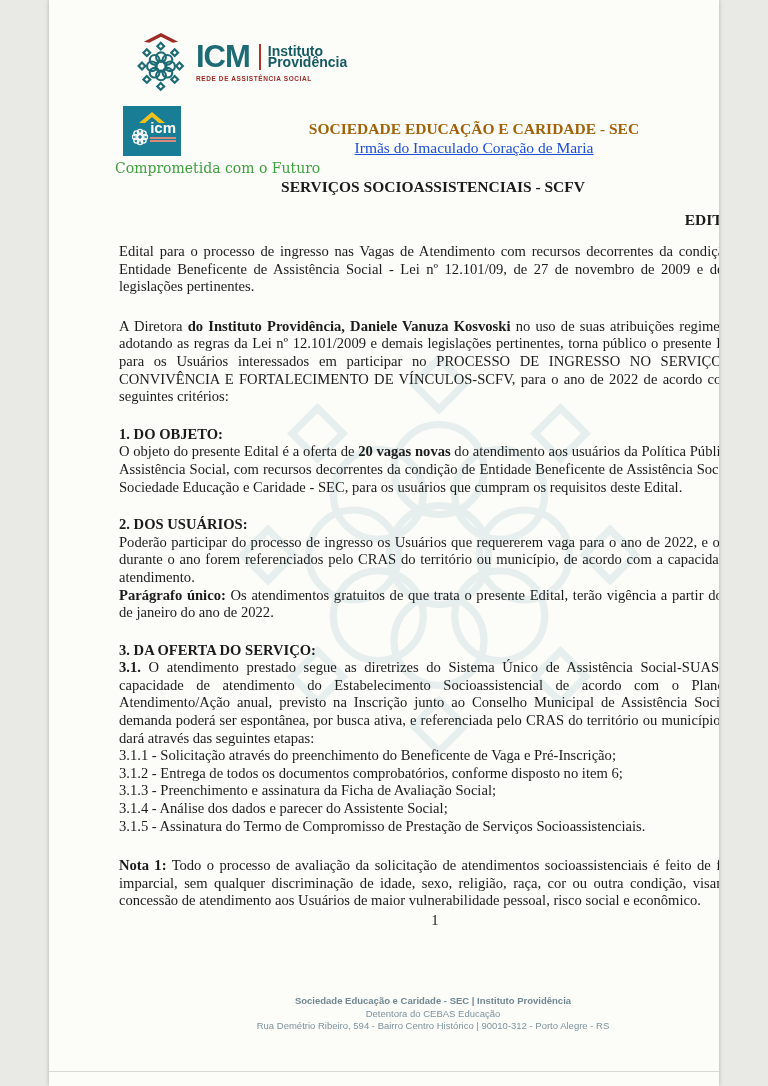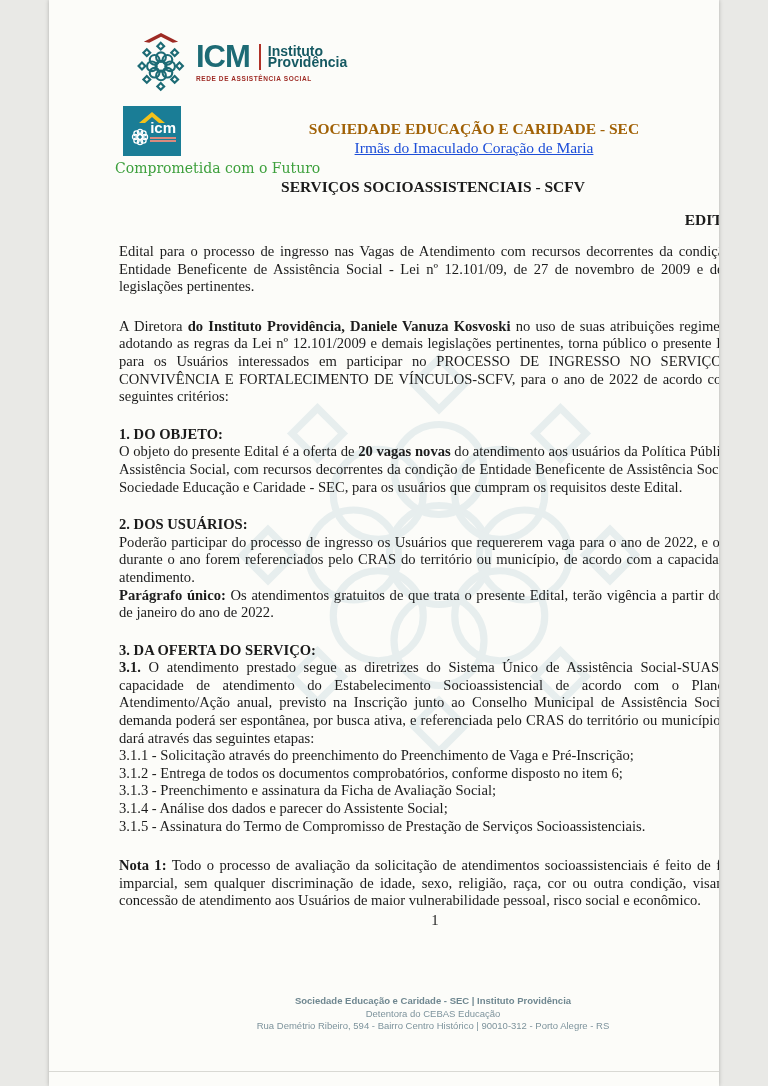--- a/index.html
+++ b/index.html
@@ -163,21 +163,21 @@
     <p class="sec-heading">1. DO OBJETO:</p>
     <p><span>O objeto do presente Edital é a oferta de </span><b>20 vagas novas</b><span> do atendimento aos usuários da Política Pública de Assistência Social, com recursos decorrentes da condição de Entidade Beneficente de Assistência Social da Sociedade Educação e Caridade - SEC, para os usuários que cumpram os requisitos deste Edital.</span></p>
 
     <p class="sec-heading">2. DOS USUÁRIOS:</p>
     <p>Poderão participar do processo de ingresso os Usuários que requererem vaga para o ano de 2022, e os que durante o ano forem referenciados pelo CRAS do território ou município, de acordo com a capacidade de atendimento.</p>
     <p><b>Parágrafo único:</b><span> Os atendimentos gratuitos de que trata o presente Edital, terão vigência a partir do mês de janeiro do ano de 2022.</span></p>
 
     <p class="sec-heading">3. DA OFERTA DO SERVIÇO:</p>
     <p><b>3.1.</b><span> O atendimento prestado segue as diretrizes do Sistema Único de Assistência Social-SUAS, e a capacidade de atendimento do Estabelecimento Socioassistencial de acordo com o Plano de Atendimento/Ação anual, previsto na Inscrição junto ao Conselho Municipal de Assistência Social. A demanda poderá ser espontânea, por busca ativa, e referenciada pelo CRAS do território ou município, e se dará através das seguintes etapas:</span></p>
     <div class="steps">
-      <div>3.1.1 - Solicitação através do preenchimento do Preenchimento de Vaga e Pré-Inscrição;</div>
+      <div>3.1.1 - Solicitação através do preenchimento do Beneficente de Vaga e Pré-Inscrição;</div>
       <div>3.1.2 - Entrega de todos os documentos comprobatórios, conforme disposto no item 6;</div>
       <div>3.1.3 - Preenchimento e assinatura da Ficha de Avaliação Social;</div>
       <div>3.1.4 - Análise dos dados e parecer do Assistente Social;</div>
       <div>3.1.5 - Assinatura do Termo de Compromisso de Prestação de Serviços Socioassistenciais.</div>
     </div>
 
     <p class="gap-lg"><b>Nota 1:</b><span> Todo o processo de avaliação da solicitação de atendimentos socioassistenciais é feito de forma imparcial, sem qualquer discriminação de idade, sexo, religião, raça, cor ou outra condição, visando à concessão de atendimento aos Usuários de maior vulnerabilidade pessoal, risco social e econômico.</span></p>
 
     <div class="page-number">1</div>
   </div>

